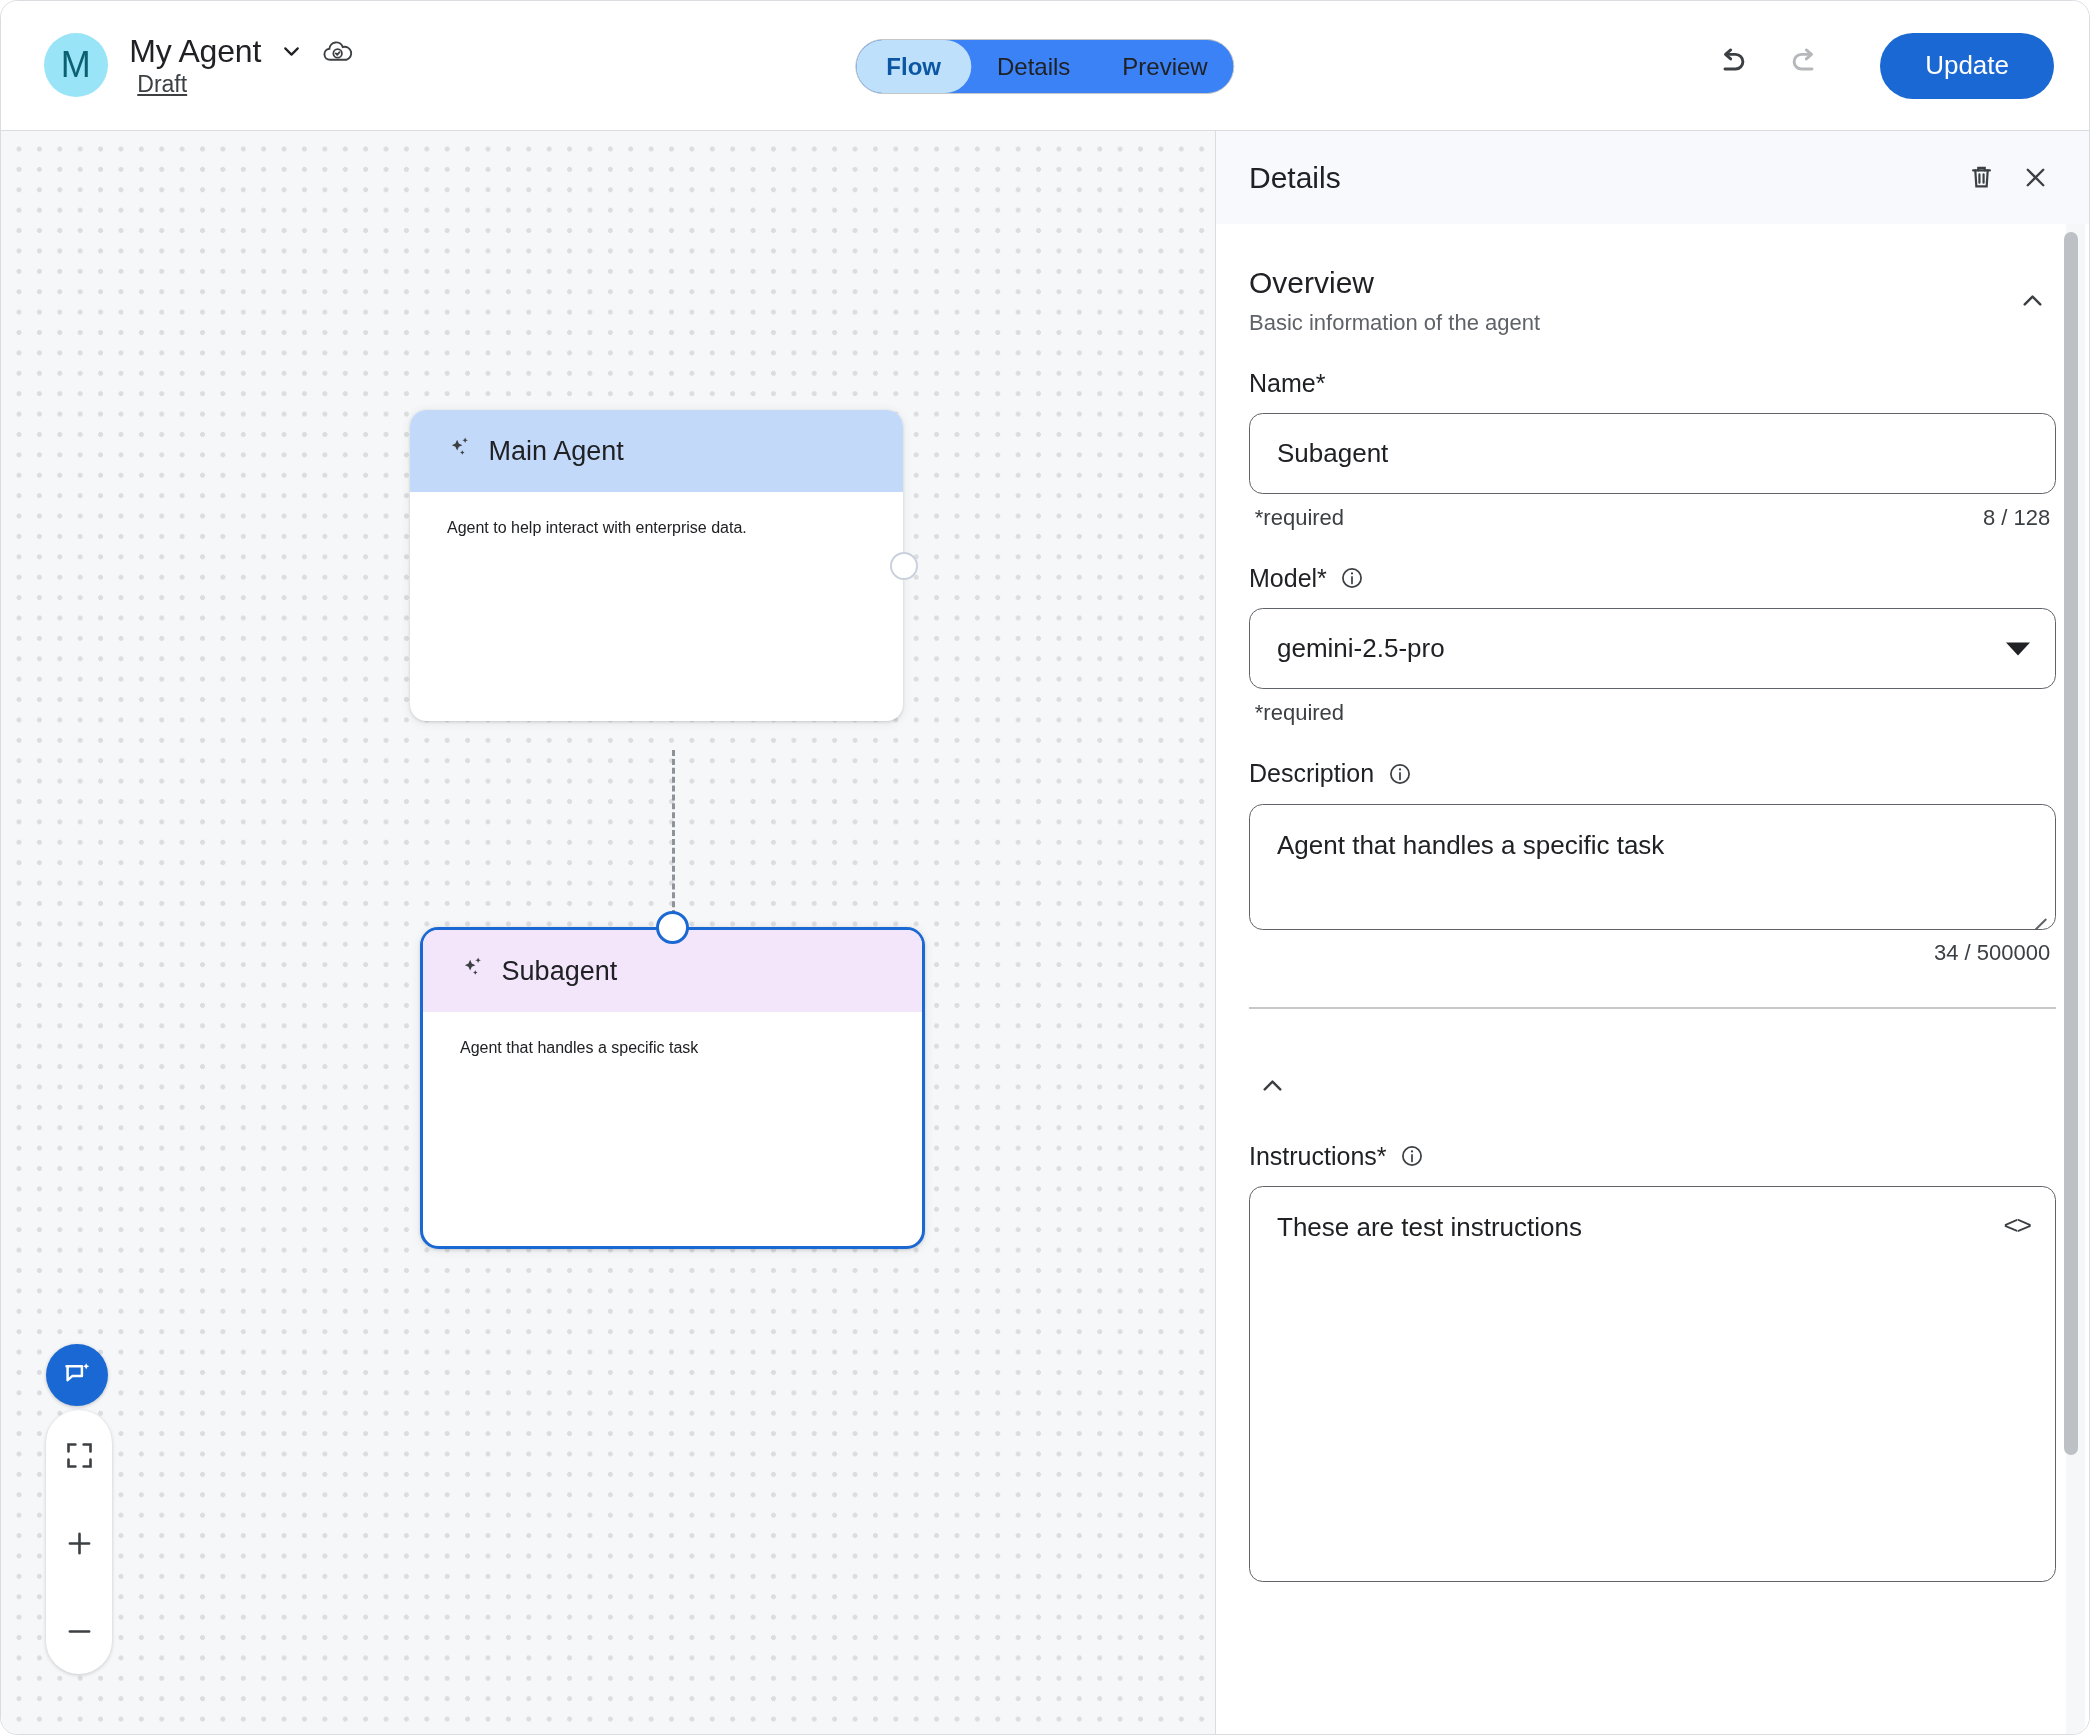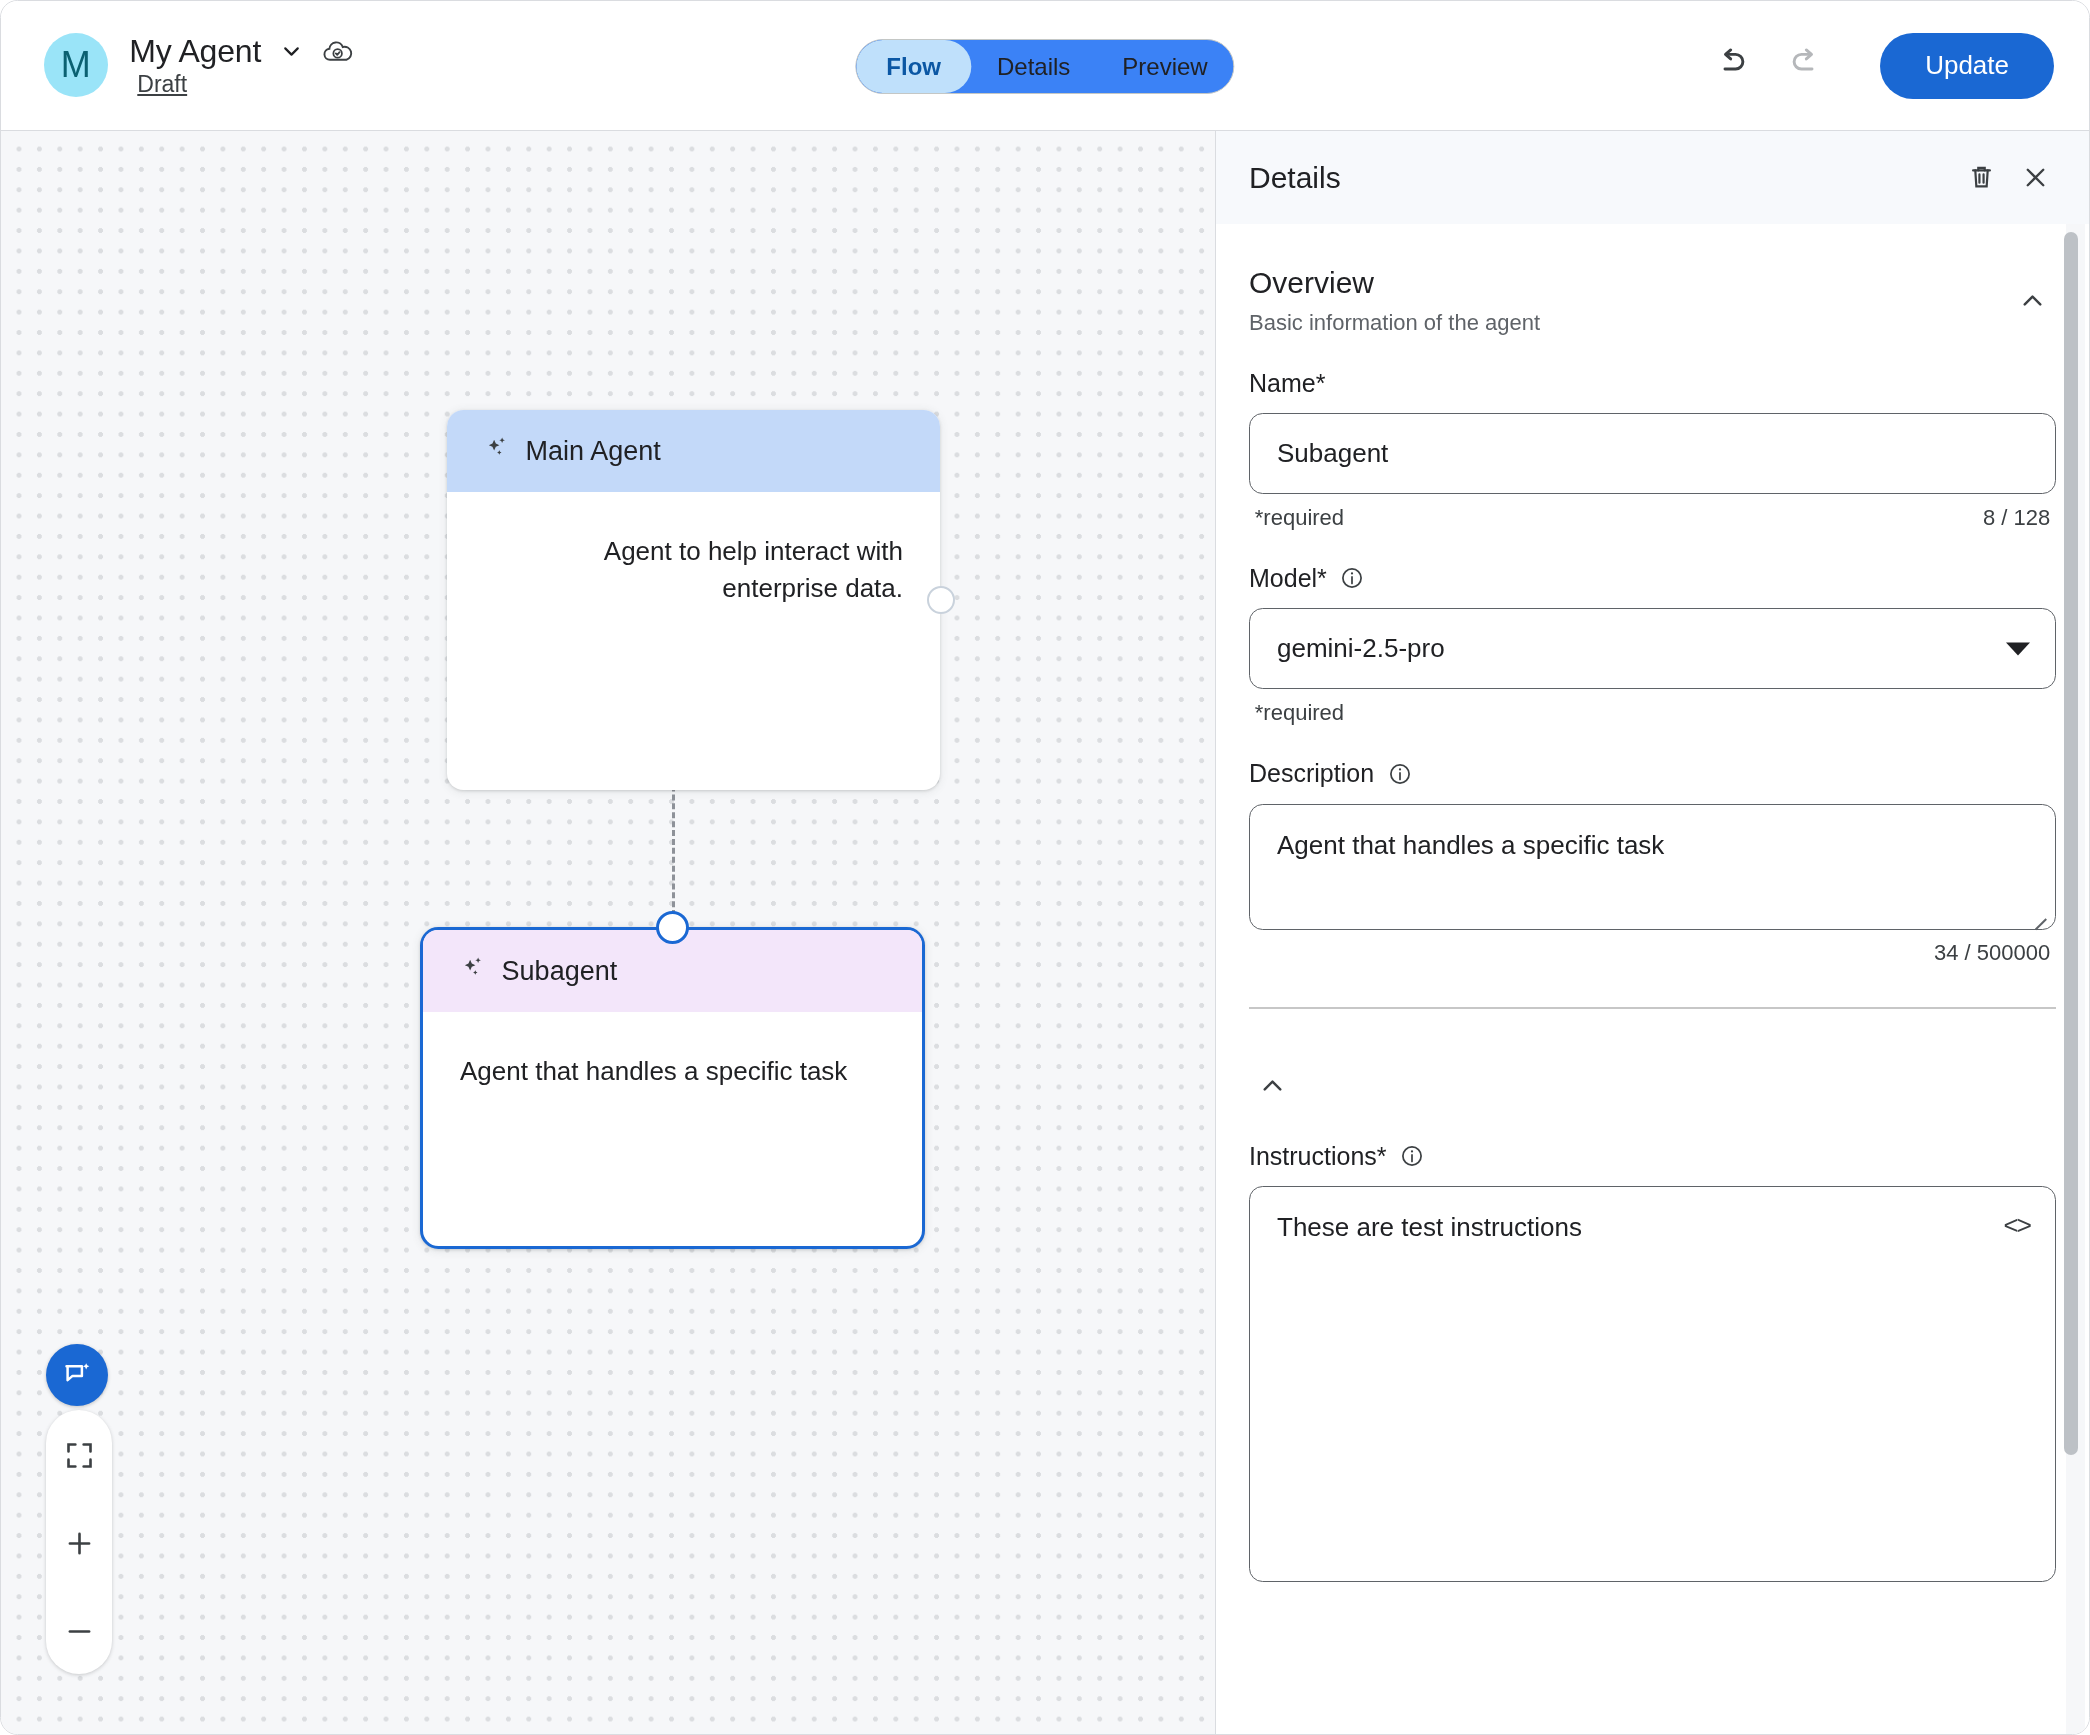--- a/index.html
+++ b/index.html
@@ -155,29 +155,28 @@
     display: flex;
     align-items: center;
     gap: 14.6px;
     padding: 0 37px;
     font-size: 27px;
     color: #202124;
   }
   .node-body {
     flex: 1;
     padding: 25px 37px;
-    font-size: 26px;
+    font-size: 16px;
     line-height: 1.42;
     color: #202124;
-    margin-top: 16px;
   }
 
   #node-main {
-    left: 446px; top: 279px;
-    width: 493px; height: 380px; text-align: right;
+    left: 409px; top: 279px;
+    width: 493px; height: 311px;
   }
   #node-main .node-header { background: #c3d9f9; }
 
   #node-sub {
     left: 419px; top: 796px;
     width: 505px; height: 322px;
     border: 3.9px solid #1a68d3;
     border-radius: 18.4px;
   }
   #node-sub .node-inner { border-radius: 14.6px; }

